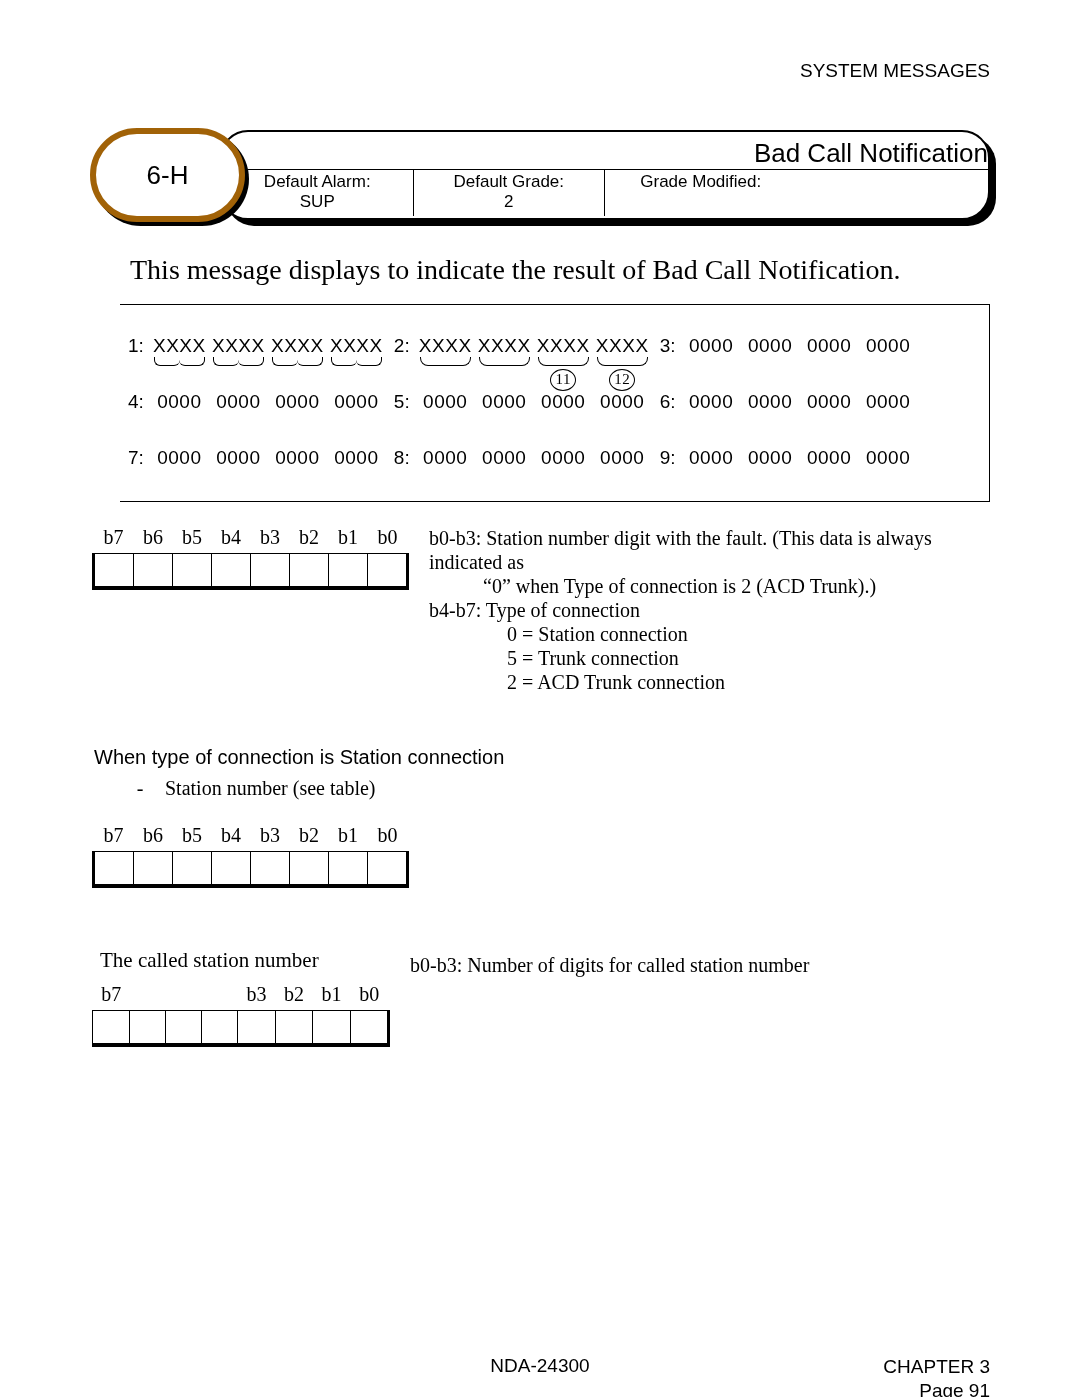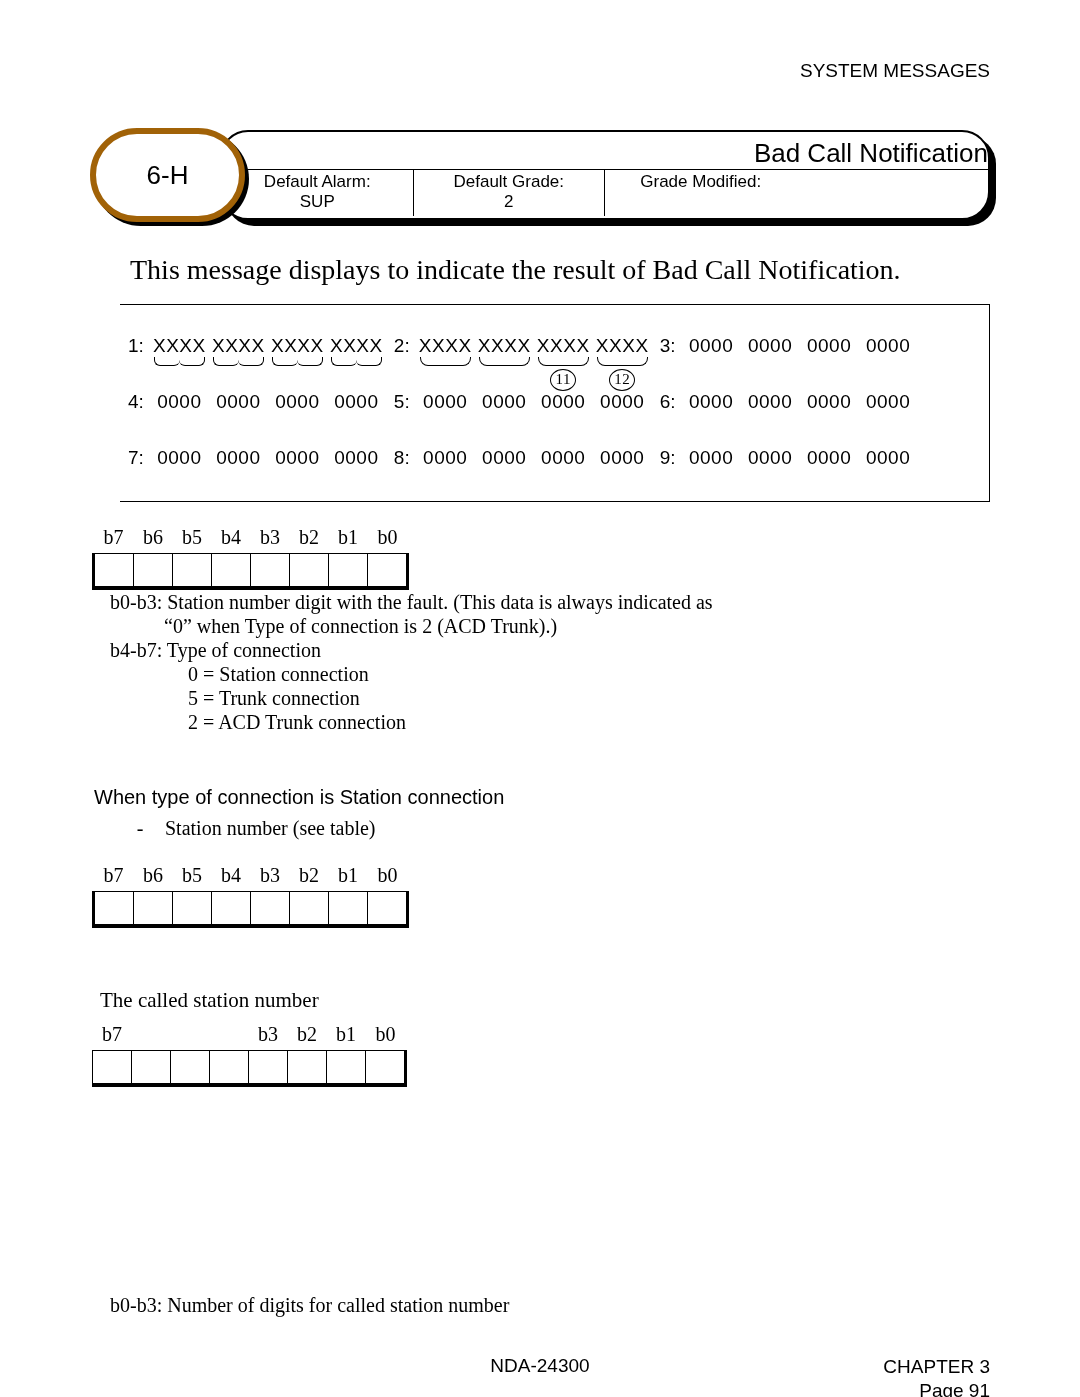--- a/index.html
+++ b/index.html
@@ -173,21 +173,21 @@
     border: 1.2px solid #000;
     border-radius: 50%;
     min-width: 22px;
     height: 20px;
     line-height: 18px;
     text-align: center;
     padding: 0 1px;
   }
 
   
-  .byte-row { display: flex; align-items: flex-start; margin-top: 24px; flex-direction: column; }
+  .byte-row { display: flex; align-items: flex-start; margin-top: 24px; }
   .byte-table {
     border-collapse: collapse;
     margin-left: 2px;
   }
   .byte-table thead td {
     font-family: "Times New Roman", serif;
     font-size: 20px;
     text-align: center;
     padding: 0 0 4px 0;
     border: none;

